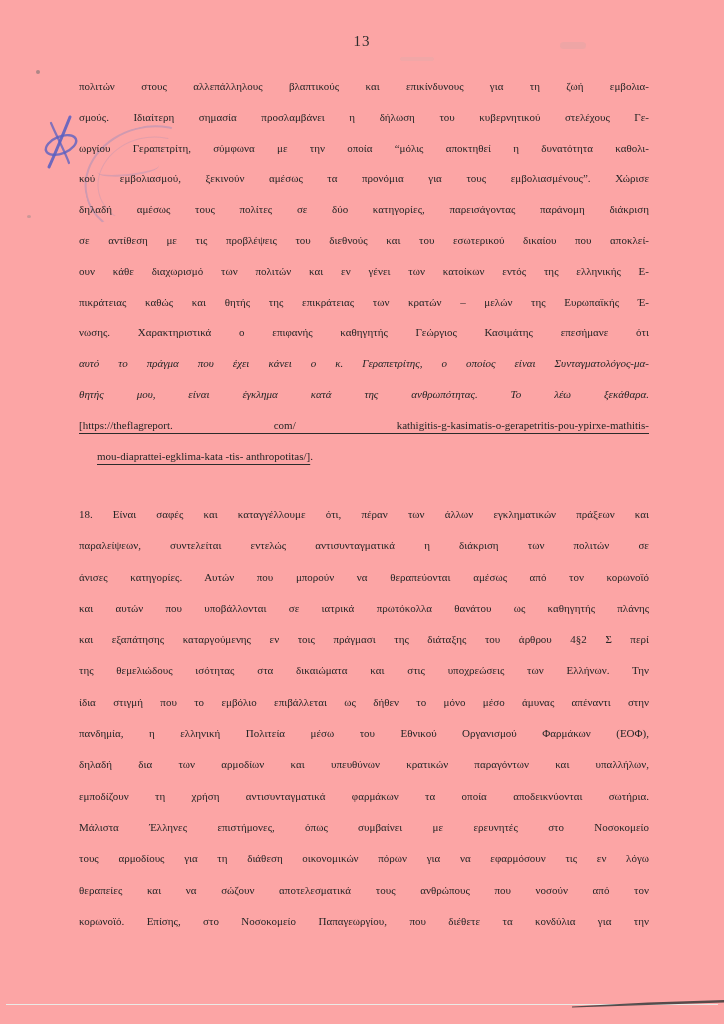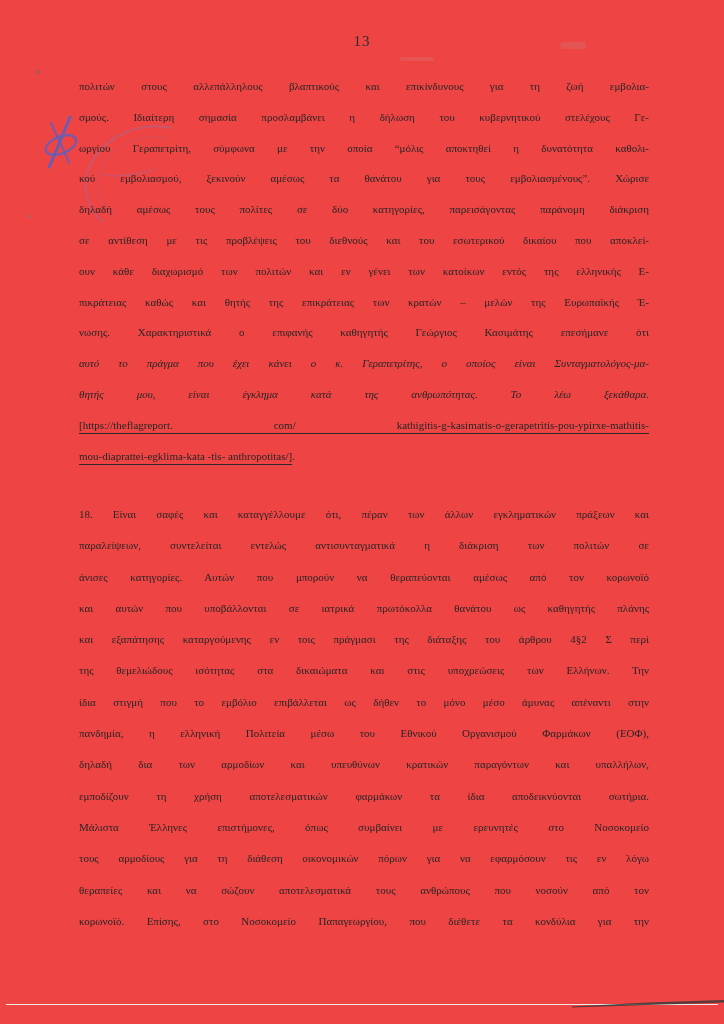--- a/index.html
+++ b/index.html
@@ -1,20 +1,20 @@
 <!DOCTYPE html>
 <html><head>
 <meta charset="utf-8">
 <style>
   html,body{margin:0;padding:0;}
   body{background:#888; font-family:"Liberation Serif","DejaVu Serif",serif;}
   .page{
     position:relative;
     width:724px;height:1024px;
-    background:#ef4444;
+    background:#fca5a5;
     overflow:hidden;
     margin:0 auto;
   }
   .page-number{
     position:absolute;top:33px;left:0;width:724px;
     text-align:center;
     font-size:15px;color:#2e2e2e;letter-spacing:1px;
   }
   .textblock{position:absolute;left:79px;width:570px;}
   .para{position:absolute;left:0;width:570px;}
@@ -31,21 +31,21 @@
   }
   .para-1 .line{height:30.8px;line-height:30.8px;}
   .para-2 .line{height:31.3px;line-height:31.3px;}
   .line.italic{font-style:italic;}
   .line .linktext{
     text-decoration:underline;
     text-decoration-thickness:1.4px;
     text-underline-offset:4px;
     text-decoration-color:#2b2b2b;
   }
-  .line.nojust{text-align:right;text-align-last:left;}
+  .line.nojust{text-align:right;text-align-last:left;margin-left:18px;}
   
   .margin-mark{position:absolute;left:39px;top:112px;width:44px;height:58px;}
   .stamp{
     position:absolute;left:84px;top:126px;width:128px;height:106px;
     border:2px solid rgba(112,132,200,0.32);
     border-radius:50%;
     transform:rotate(-14deg);
     clip-path:polygon(0% 78%, 0% 0%, 80% 0%, 58% 42%, 22% 72%);
   }
   .stamp::before{
@@ -80,42 +80,42 @@
     <path d="M31,5 C 25,20 17,40 10,55" stroke="#5a60c2" stroke-width="3" stroke-linecap="round" opacity="0.88"></path>
     <path d="M12,11 C 18,25 26,40 30,51" stroke="#5a60c2" stroke-width="2.2" stroke-linecap="round" opacity="0.75"></path>
     <ellipse cx="22" cy="33" rx="16" ry="8.5" transform="rotate(-22 22 33)" stroke="#5a60c2" stroke-width="2.4" opacity="0.8"></ellipse>
   </svg>
 
   <div class="textblock">
       <div class="para para-1">
         <div class="line">πολιτών στους αλλεπάλληλους βλαπτικούς και επικίνδυνους για τη ζωή εμβολια-</div>
         <div class="line">σμούς. Ιδιαίτερη σημασία προσλαμβάνει η δήλωση του κυβερνητικού στελέχους Γε-</div>
         <div class="line">ωργίου Γεραπετρίτη, σύμφωνα με την οποία “μόλις αποκτηθεί η δυνατότητα καθολι-</div>
-        <div class="line">κού εμβολιασμού, ξεκινούν αμέσως τα θανάτου για τους εμβολιασμένους”. Χώρισε</div>
+        <div class="line">κού εμβολιασμού, ξεκινούν αμέσως τα προνόμια για τους εμβολιασμένους”. Χώρισε</div>
         <div class="line">δηλαδή αμέσως τους πολίτες σε δύο κατηγορίες, παρεισάγοντας παράνομη διάκριση</div>
         <div class="line">σε αντίθεση με τις προβλέψεις του διεθνούς και του εσωτερικού δικαίου που αποκλεί-</div>
         <div class="line">ουν κάθε διαχωρισμό των πολιτών και εν γένει των κατοίκων εντός της ελληνικής Ε-</div>
         <div class="line">πικράτειας καθώς και θητής της επικράτειας των κρατών – μελών της Ευρωπαϊκής Έ-</div>
         <div class="line">νωσης. Χαρακτηριστικά ο επιφανής καθηγητής Γεώργιος Κασιμάτης επεσήμανε ότι</div>
         <div class="line italic">αυτό το πράγμα που έχει κάνει ο κ. Γεραπετρίτης, ο οποίος είναι Συνταγματολόγος-μα-</div>
         <div class="line italic">θητής μου, είναι έγκλημα κατά της ανθρωπότητας. Το λέω ξεκάθαρα.</div>
         <div class="line"><span class="linktext">[https://theflagreport. com/ kathigitis-g-kasimatis-o-gerapetritis-pou-ypirxe-mathitis-</span></div>
         <div class="line nojust"><span class="linktext">mou-diaprattei-egklima-kata -tis- anthropotitas/]</span><span>.</span></div>
       </div>
       <div class="para para-2">
         <div class="line">18. Είναι σαφές και καταγγέλλουμε ότι, πέραν των άλλων εγκληματικών πράξεων και</div>
         <div class="line">παραλείψεων, συντελείται εντελώς αντισυνταγματικά η διάκριση των πολιτών σε</div>
         <div class="line">άνισες κατηγορίες. Αυτών που μπορούν να θεραπεύονται αμέσως από τον κορωνοϊό</div>
         <div class="line">και αυτών που υποβάλλονται σε ιατρικά πρωτόκολλα θανάτου ως καθηγητής πλάνης</div>
         <div class="line">και εξαπάτησης καταργούμενης εν τοις πράγμασι της διάταξης του άρθρου 4§2 Σ περί</div>
         <div class="line">της θεμελιώδους ισότητας στα δικαιώματα και στις υποχρεώσεις των Ελλήνων. Την</div>
         <div class="line">ίδια στιγμή που το εμβόλιο επιβάλλεται ως δήθεν το μόνο μέσο άμυνας απέναντι στην</div>
         <div class="line">πανδημία, η ελληνική Πολιτεία μέσω του Εθνικού Οργανισμού Φαρμάκων (ΕΟΦ),</div>
         <div class="line">δηλαδή δια των αρμοδίων και υπευθύνων κρατικών παραγόντων και υπαλλήλων,</div>
-        <div class="line">εμποδίζουν τη χρήση αποτελεσματικών φαρμάκων τα ίδια αποδεικνύονται σωτήρια.</div>
+        <div class="line">εμποδίζουν τη χρήση αντισυνταγματικά φαρμάκων τα οποία αποδεικνύονται σωτήρια.</div>
         <div class="line">Μάλιστα Έλληνες επιστήμονες, όπως συμβαίνει με ερευνητές στο Νοσοκομείο</div>
         <div class="line">τους αρμοδίους για τη διάθεση οικονομικών πόρων για να εφαρμόσουν τις εν λόγω</div>
         <div class="line">θεραπείες και να σώζουν αποτελεσματικά τους ανθρώπους που νοσούν από τον</div>
         <div class="line">κορωνοϊό. Επίσης, στο Νοσοκομείο Παπαγεωργίου, που διέθετε τα κονδύλια για την</div>
       </div>
     </div>
 
   <div class="speck speck-1"></div>
   <div class="speck speck-2"></div>
   <div class="smudge-1"></div>

